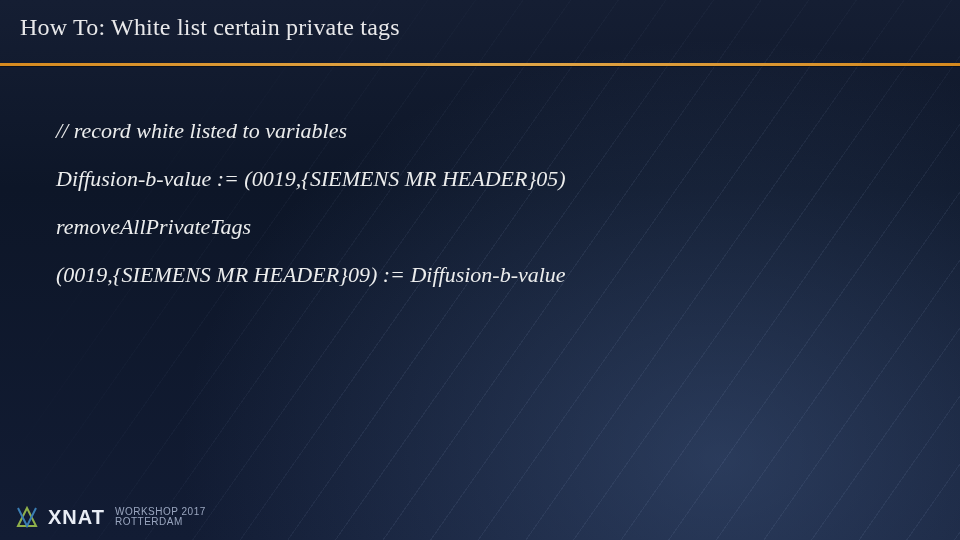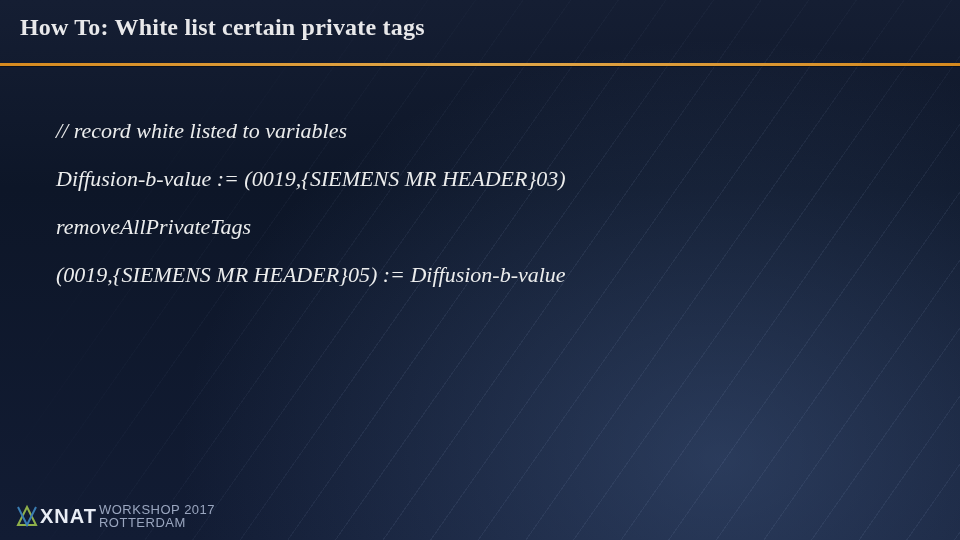--- a/index.html
+++ b/index.html
@@ -30,21 +30,21 @@
       rgba(150,170,210,0.17) 39px
     );
     -webkit-mask-image: radial-gradient(ellipse 1000px 800px at 78% 90%, #000 0%, #000 40%, transparent 75%);
             mask-image: radial-gradient(ellipse 1000px 800px at 78% 90%, #000 0%, #000 40%, transparent 75%);
   }
   .slide { position: absolute; inset: 0; z-index: 2; display: flex; flex-direction: column; }
   .header {
     padding: 14px 6px 10px 20px;
     color: #e8e8ea;
     font-size: 24px;
-    font-weight: 700;
+    font-weight: 400;
     letter-spacing: 0.2px;
   }
   .rule {
     margin-top: 12px;
     height: 3px;
     width: 100%;
     background: linear-gradient(90deg, #d68a1f 0%, #e0a74a 50%, #d68a1f 100%);
     box-shadow: 0 1px 0 rgba(0,0,0,0.4);
   }
   .content {
@@ -66,61 +66,62 @@
     font-size: 17px;
     font-weight: 600;
     letter-spacing: 0.2px;
   }
   .footer {
     position: absolute;
     left: 14px;
     bottom: 10px;
     display: flex;
     align-items: center;
+    gap: 8px;
     z-index: 3;
     color: #cfd6e4;
   }
   .logo-mark svg { display: block; }
   .logo-text {
     font-family: 'Arial Narrow', Arial, sans-serif;
     font-style: normal;
     font-weight: 700;
     font-size: 20px;
     letter-spacing: 1px;
     color: #e9edf5;
   }
   .logo-sub {
     display: flex;
     flex-direction: column;
     font-family: Arial, sans-serif;
-    font-size: 13px;
+    font-size: 10px;
     line-height: 1.05;
     letter-spacing: 0.5px;
     color: #9aa6bf;
     margin-left: 2px;
     text-transform: uppercase;
   }
 </style>
 </head>
 <body>
 
 <div class="bg-stripes"></div>
 <div class="bg-lines"></div>
 
 <div class="slide">
   <div class="header">How To: White list certain private tags</div>
   <div class="rule"></div>
 
   <div class="content">
     <div class="line">// record white listed to variables</div>
-    <div class="line">Diffusion-b-value := (0019,{SIEMENS MR HEADER}03)</div>
+    <div class="line">Diffusion-b-value := (0019,{SIEMENS MR HEADER}05)</div>
     <div class="row-with-annot">
       <span class="line">removeAllPrivateTags</span>
     </div>
-    <div class="line">(0019,{SIEMENS MR HEADER}05) := Diffusion-b-value</div>
+    <div class="line">(0019,{SIEMENS MR HEADER}09) := Diffusion-b-value</div>
   </div>
 </div>
 
 <div class="footer">
   <span class="logo-mark">
     <svg width="26" height="26" viewBox="0 0 26 26">
       <path d="M4 22 L13 4 L22 22 Z" fill="none" stroke="#8fb04a" stroke-width="2"></path>
       <path d="M4 4 L13 22 L22 4" fill="none" stroke="#3a7db3" stroke-width="2"></path>
     </svg>
   </span>

